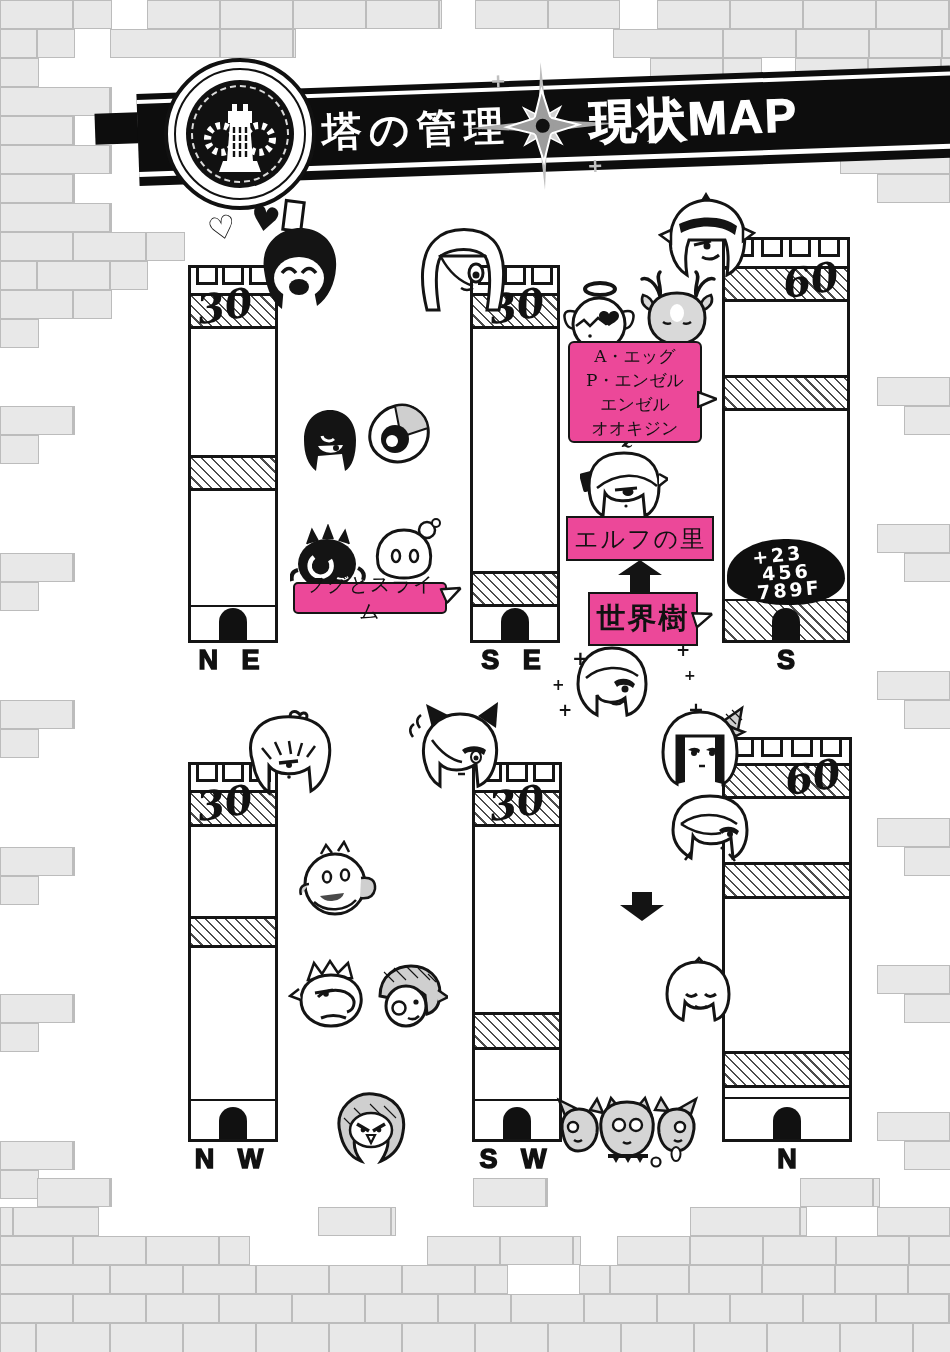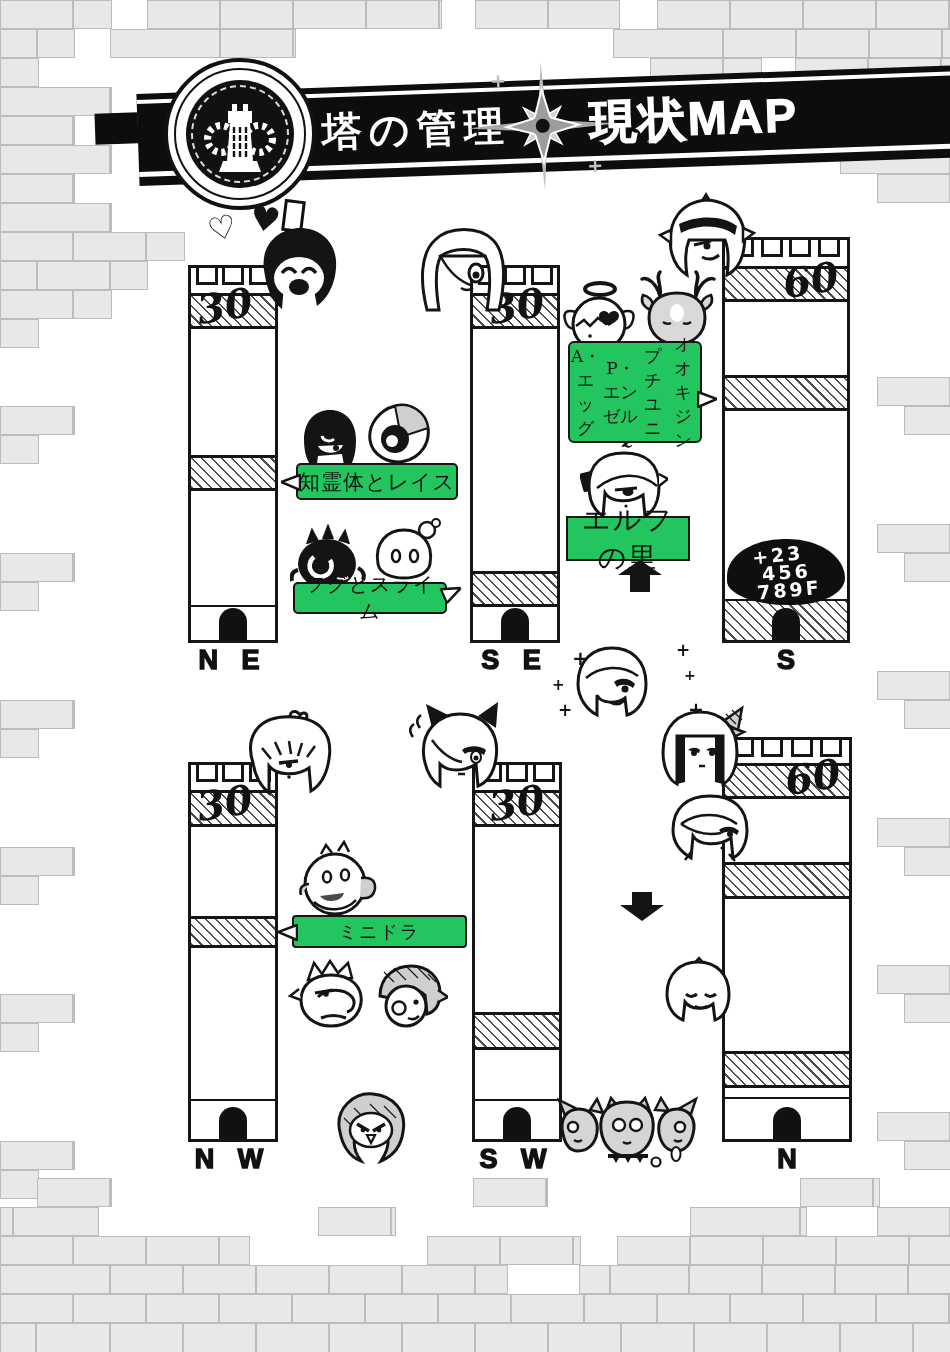--- a/index.html
+++ b/index.html
@@ -35,21 +35,21 @@
         background:repeating-linear-gradient(45deg,#4c4c4c 0 1.5px,#fff 1.5px 7px);}
   .lvl{position:absolute;font-style:italic;font-weight:700;font-size:40px;transform:rotate(-9deg);
        font-family:"DejaVu Serif",serif;color:#111;line-height:1;}
   .base{position:absolute;left:0;right:0;bottom:0;border-top:2.5px solid #151515;background:#fff;}
   .base.hatch{background:repeating-linear-gradient(45deg,#4c4c4c 0 1.5px,#fff 1.5px 7px);}
   .door{position:absolute;left:50%;bottom:0;transform:translateX(-50%);width:28px;height:32px;
         background:#111;border-radius:14px 14px 0 0;}
   .dir{position:absolute;transform:translateX(-50%);font-family:"Liberation Sans","DejaVu Sans",sans-serif;
        font-weight:900;font-size:27px;letter-spacing:8px;color:#111;-webkit-text-stroke:1.5px #111;white-space:nowrap;}
   
-  .tbox{position:absolute;background:#22c55e;border:2.5px solid #151515;display:flex;flex-direction:row;
+  .tbox{position:absolute;background:#ec4899;border:2.5px solid #151515;display:flex;flex-direction:column;
         align-items:center;justify-content:center;text-align:center;z-index:4;box-sizing:border-box;color:#111;}
   .tail{position:absolute;z-index:5;}
   .arrow{position:absolute;z-index:4;}
   .blob{position:absolute;left:727px;top:539px;width:118px;height:66px;background:#0f0f0f;z-index:4;
         border-radius:50% 50% 46% 54%/58% 62% 42% 38%;display:flex;flex-direction:column;align-items:center;
         justify-content:center;color:#fff;font-family:"DejaVu Sans","Liberation Sans",sans-serif;
         font-weight:700;font-size:19px;line-height:.95;letter-spacing:3px;}
   .blob span{display:block;}
   
   .ch{position:absolute;z-index:3;}
@@ -465,67 +465,61 @@
     <circle cx="63" cy="31" r="6" fill="#fff" stroke="#141414" stroke-width="2.4"></circle>
     <circle cx="80" cy="31" r="6" fill="#fff" stroke="#141414" stroke-width="2.4"></circle>
     <circle cx="124" cy="33" r="5" fill="#fff" stroke="#141414" stroke-width="2.4"></circle>
     <path d="M18,46 q4,3 8,0 M67,48 q4,3 8,0 M118,46 q4,3 8,0" stroke="#141414" stroke-width="2.4" fill="none"></path>
     <path d="M52,62 h40" stroke="#141414" stroke-width="4"></path>
     <path d="M56,62 l4,7 4,-7 M68,62 l4,7 4,-7 M80,62 l4,7 4,-7" fill="#141414"></path>
     <ellipse cx="120" cy="60" rx="4.5" ry="7" fill="#fff" stroke="#141414" stroke-width="2"></ellipse>
     <circle cx="100" cy="68" r="4.5" fill="#fff" stroke="#141414" stroke-width="2.2"></circle>
   </svg>
 
-  <div class="tbox" style="left:296px;top:463px;width:162px;height:37px;border-radius:5px;font-size:21px;letter-spacing:1px">
-    <span>知霊体とレイス</span>
-    <svg class="tail" style="left:-17px;top:9px" width="20" height="17" viewBox="0 0 20 17">
-        <polygon points="19,1 0,8 19,16" fill="#fff" stroke="#151515" stroke-width="2.5"></polygon>
-      </svg>
-  </div>
 
   <div class="tbox" style="left:293px;top:582px;width:154px;height:32px;border-radius:5px;font-size:20px;letter-spacing:1px">
     <span>フグとスライム</span>
     <svg class="tail" style="right:-17px;top:0;transform:rotate(-24deg)" width="20" height="17" viewBox="0 0 20 17">
         <polygon points="1,1 20,8 1,16" fill="#fff" stroke="#151515" stroke-width="2.5"></polygon>
       </svg>
   </div>
 
   <div class="tbox" style="left:568px;top:341px;width:134px;height:102px;border-radius:6px;font-size:17px;line-height:1.42">
     <span>A・エッグ</span>
     <span>P・エンゼル</span>
-    <span>プチユニ</span>
+    <span>エンゼル</span>
     <span>オオキジン</span>
     <svg class="tail" style="right:-17px;top:48px" width="20" height="17" viewBox="0 0 20 17">
         <polygon points="1,1 20,8 1,16" fill="#fff" stroke="#151515" stroke-width="2.5"></polygon>
       </svg>
   </div>
 
-  <div class="tbox" style="left:566px;top:516px;width:124px;height:45px;font-size:28px;letter-spacing:2px">
+  <div class="tbox" style="left:566px;top:516px;width:148px;height:45px;font-size:24px;letter-spacing:2px">
     <span>エルフの里</span>
   </div>
 
   <svg class="arrow" style="left:618px;top:560px" width="44" height="32" viewBox="0 0 44 32">
     <polygon points="22,0 44,15 32,15 32,32 12,32 12,15 0,15" fill="#141414"></polygon>
   </svg>
 
+  <div class="tbox" style="left:588px;top:592px;width:110px;height:54px;font-size:29px;font-weight:700;letter-spacing:2px">
+    <span>世界樹</span>
+    <svg class="tail" style="right:-17px;top:15px;transform:rotate(-18deg)" width="20" height="17" viewBox="0 0 20 17">
+        <polygon points="1,1 20,8 1,16" fill="#fff" stroke="#151515" stroke-width="2.5"></polygon>
+      </svg>
+  </div>
 
   <div class="blob">
     <span style="transform:rotate(-6deg) translateX(-8px)">+23</span>
     <span style="transform:rotate(-4deg)">456</span>
     <span style="transform:rotate(-5deg) translateX(3px)">789F</span>
   </div>
 
 
   <svg class="arrow" style="left:620px;top:892px" width="44" height="29" viewBox="0 0 44 29">
     <polygon points="12,0 32,0 32,13 44,13 22,29 0,13 12,13" fill="#141414"></polygon>
   </svg>
 
 
-  <div class="tbox" style="left:292px;top:915px;width:175px;height:33px;border-radius:4px;font-size:18px;letter-spacing:2px">
-    <span>ミニドラ</span>
-    <svg class="tail" style="left:-16px;top:7px" width="20" height="17" viewBox="0 0 20 17">
-        <polygon points="19,1 0,8 19,16" fill="#fff" stroke="#151515" stroke-width="2.5"></polygon>
-      </svg>
-  </div>
 
 
 
 </div>
 
 </body></html>

